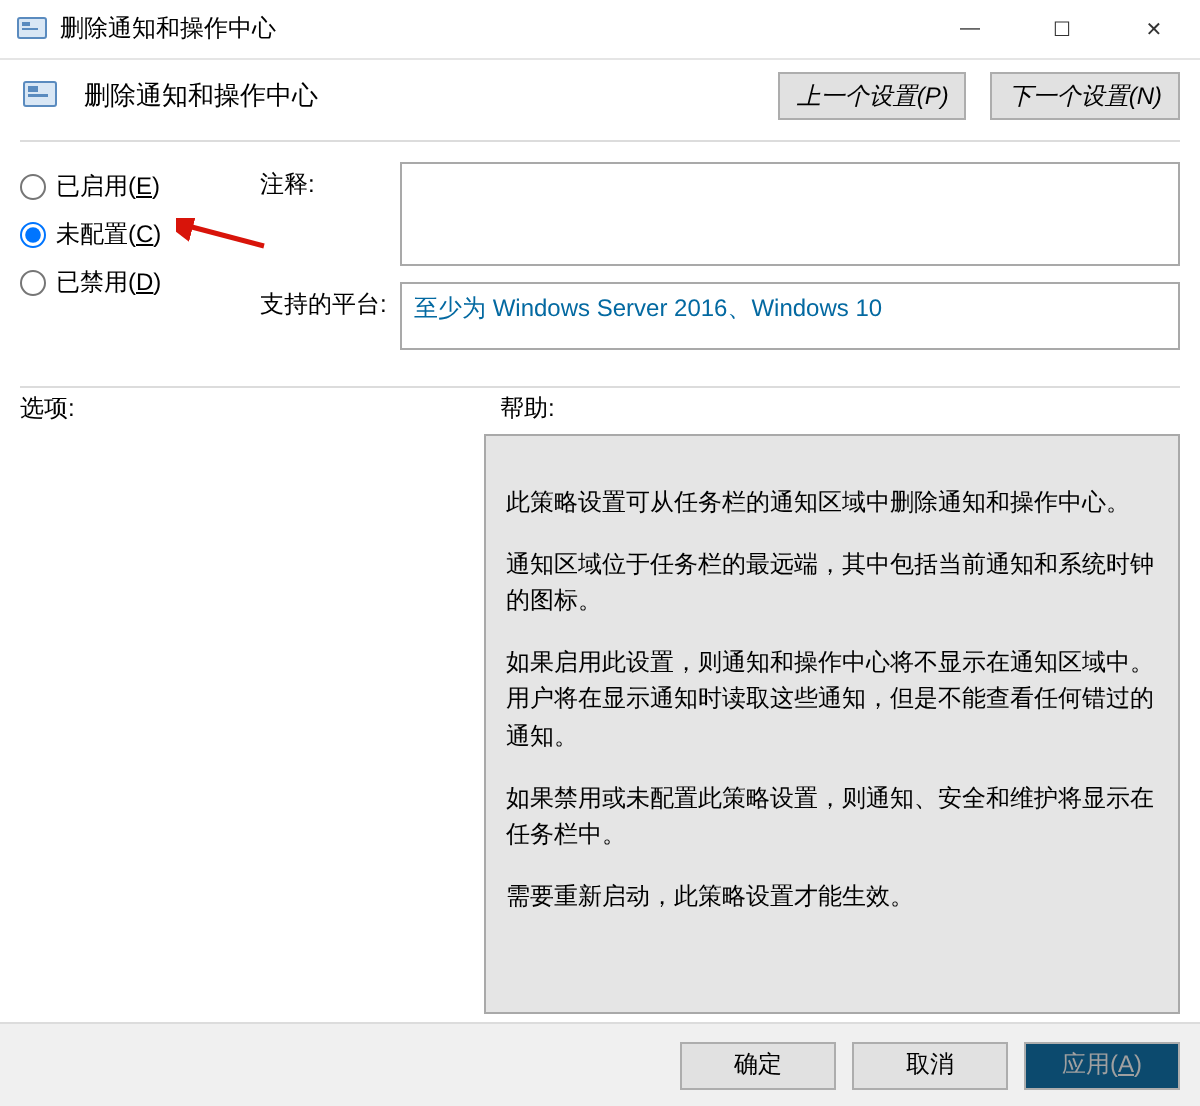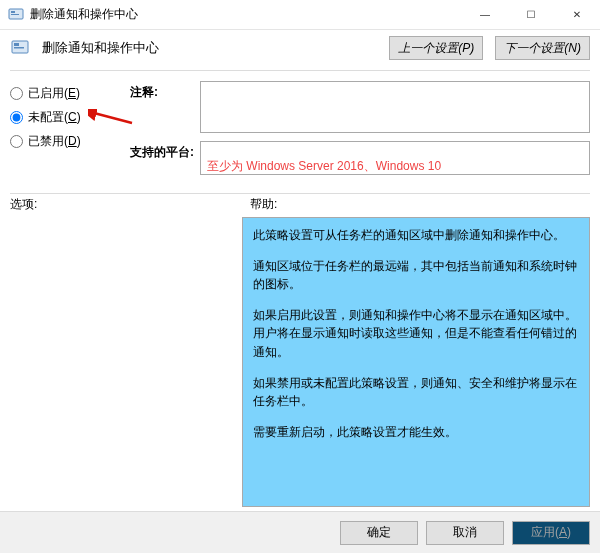--- a/index.html
+++ b/index.html
@@ -50,51 +50,51 @@
   .config-block { display: flex; padding: 10px; gap: 10px; }
   .radio-col { width: 110px; position: relative; }
   .radio-row { display: flex; align-items: center; height: 24px; gap: 5px; cursor: pointer; }
   .radio-row input { margin: 0; }
   .arrow {
     position: absolute; left: 78px; top: 28px;
     pointer-events: none;
   }
   .right-col { flex: 1; }
   .field-row { display: flex; align-items: flex-start; margin-bottom: 8px; }
-  .field-label { width: 70px; padding-top: 3px; color: #000; font-weight: bold; }
+  .field-label { width: 70px; padding-top: 3px; color: #000; }
   .comment-box {
     flex: 1; height: 52px;
     border: 1px solid #a9a9a9;
     background: #fff;
     resize: none;
     font-family: inherit; font-size: 12px;
     padding: 2px 4px;
     overflow-y: scroll;
   }
   .platform-box {
     flex: 1; height: 34px;
     border: 1px solid #a9a9a9;
     background: #fff;
-    padding: 16px 6px;
+    padding: 4px 6px;
     overflow-y: scroll;
-    color: #ef4444;
+    color: #0369a1;
   }
 
   .sections-row { display: flex; padding: 2px 10px 4px 10px; }
   .sec-label-left { width: 240px; }
   .panels-row { display: flex; padding: 0 10px; gap: 6px; }
   .options-panel {
     width: 226px; height: 290px;
     border: 1px solid transparent;
   }
   .help-panel {
     flex: 1; height: 290px;
     border: 1px solid #a9a9a9;
-    background: #7dd3fc;
-    padding: 8px 10px;
+    background: #e5e5e5;
+    padding: 24px 10px;
     overflow-y: scroll;
     line-height: 1.55;
   }
   .help-panel p { margin-bottom: 12px; }
 
   .button-bar {
     position: absolute;
     bottom: 0; left: 0; right: 0;
     height: 42px;
     border-top: 1px solid #dcdcdc;

